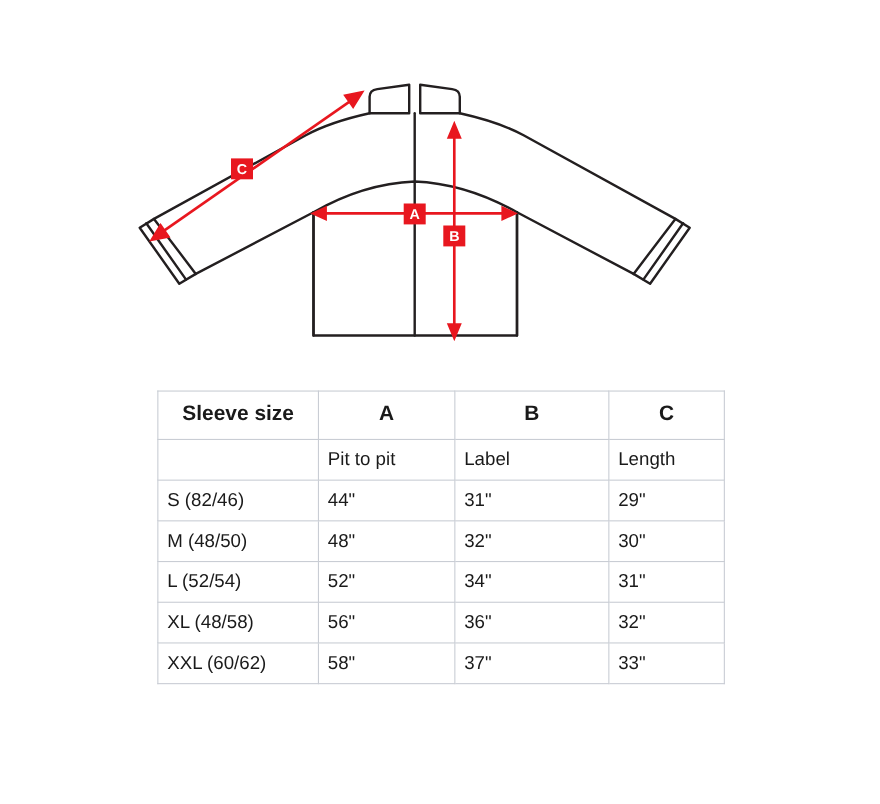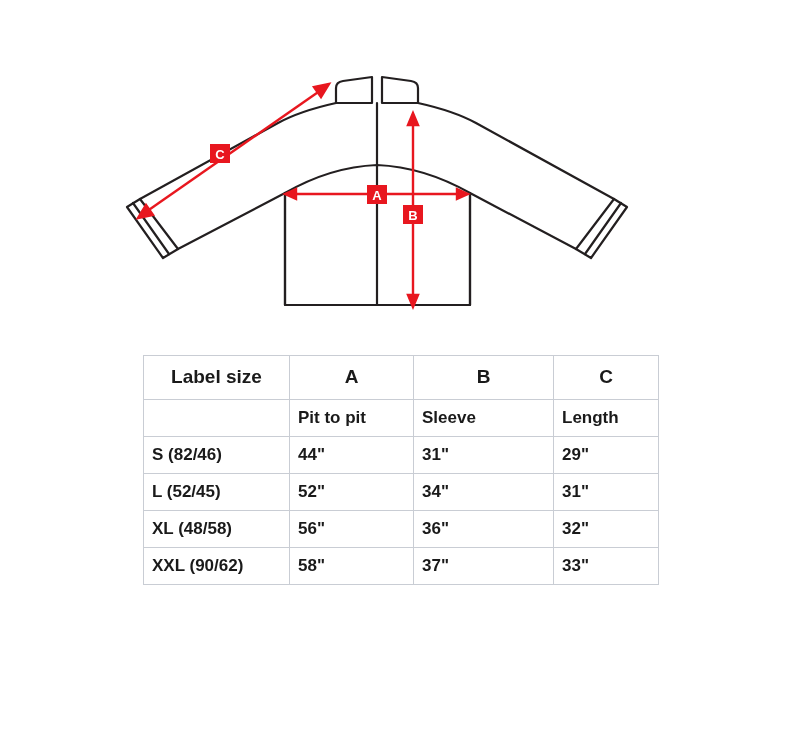--- a/index.html
+++ b/index.html
@@ -37,21 +37,21 @@
   }
   table.size-table {
     border-collapse: collapse;
     width: 515px;
     table-layout: fixed;
   }
   table.size-table td, table.size-table th {
     border: 1px solid #c9cdd4;
     padding: 5px 8px 6px 8px;
     font-size: 17px;
-    font-weight: bold;
+    font-weight: normal;
     text-align: left;
     color: #1a1a1a;
     height: 25px;
     vertical-align: middle;
     background: #ffffff;
   }
   table.size-table tr.head-row th {
     font-weight: bold;
     font-size: 19px;
     height: 32px;
@@ -130,51 +130,57 @@
   <div class="table-wrap">
     <table class="size-table">
       <colgroup>
         <col class="c-label">
         <col class="c-a">
         <col class="c-b">
         <col class="c-c">
       </colgroup>
       <tbody>
         <tr class="head-row">
-          <th class="label-head">Label size</th>
+          <th class="label-head">Sleeve size</th>
           <th class="letter-head">A</th>
           <th class="letter-head">B</th>
           <th class="letter-head">C</th>
         </tr>
         <tr>
           <td class="empty-cell"></td>
           <td>Pit to pit</td>
-          <td>Sleeve</td>
+          <td>Label</td>
           <td>Length</td>
         </tr>
         <tr>
           <td class="size-label">S (82/46)</td>
           <td>44"</td>
           <td>31"</td>
           <td>29"</td>
         </tr>
         <tr>
-          <td class="size-label">L (52/45)</td>
+          <td class="size-label">M (48/50)</td>
+          <td>48"</td>
+          <td>32"</td>
+          <td>30"</td>
+        </tr>
+        <tr>
+          <td class="size-label">L (52/54)</td>
           <td>52"</td>
           <td>34"</td>
           <td>31"</td>
         </tr>
         <tr>
           <td class="size-label">XL (48/58)</td>
           <td>56"</td>
           <td>36"</td>
           <td>32"</td>
         </tr>
         <tr>
-          <td class="size-label">XXL (90/62)</td>
+          <td class="size-label">XXL (60/62)</td>
           <td>58"</td>
           <td>37"</td>
           <td>33"</td>
         </tr>
       </tbody>
     </table>
   </div>
 
 </div>
 

